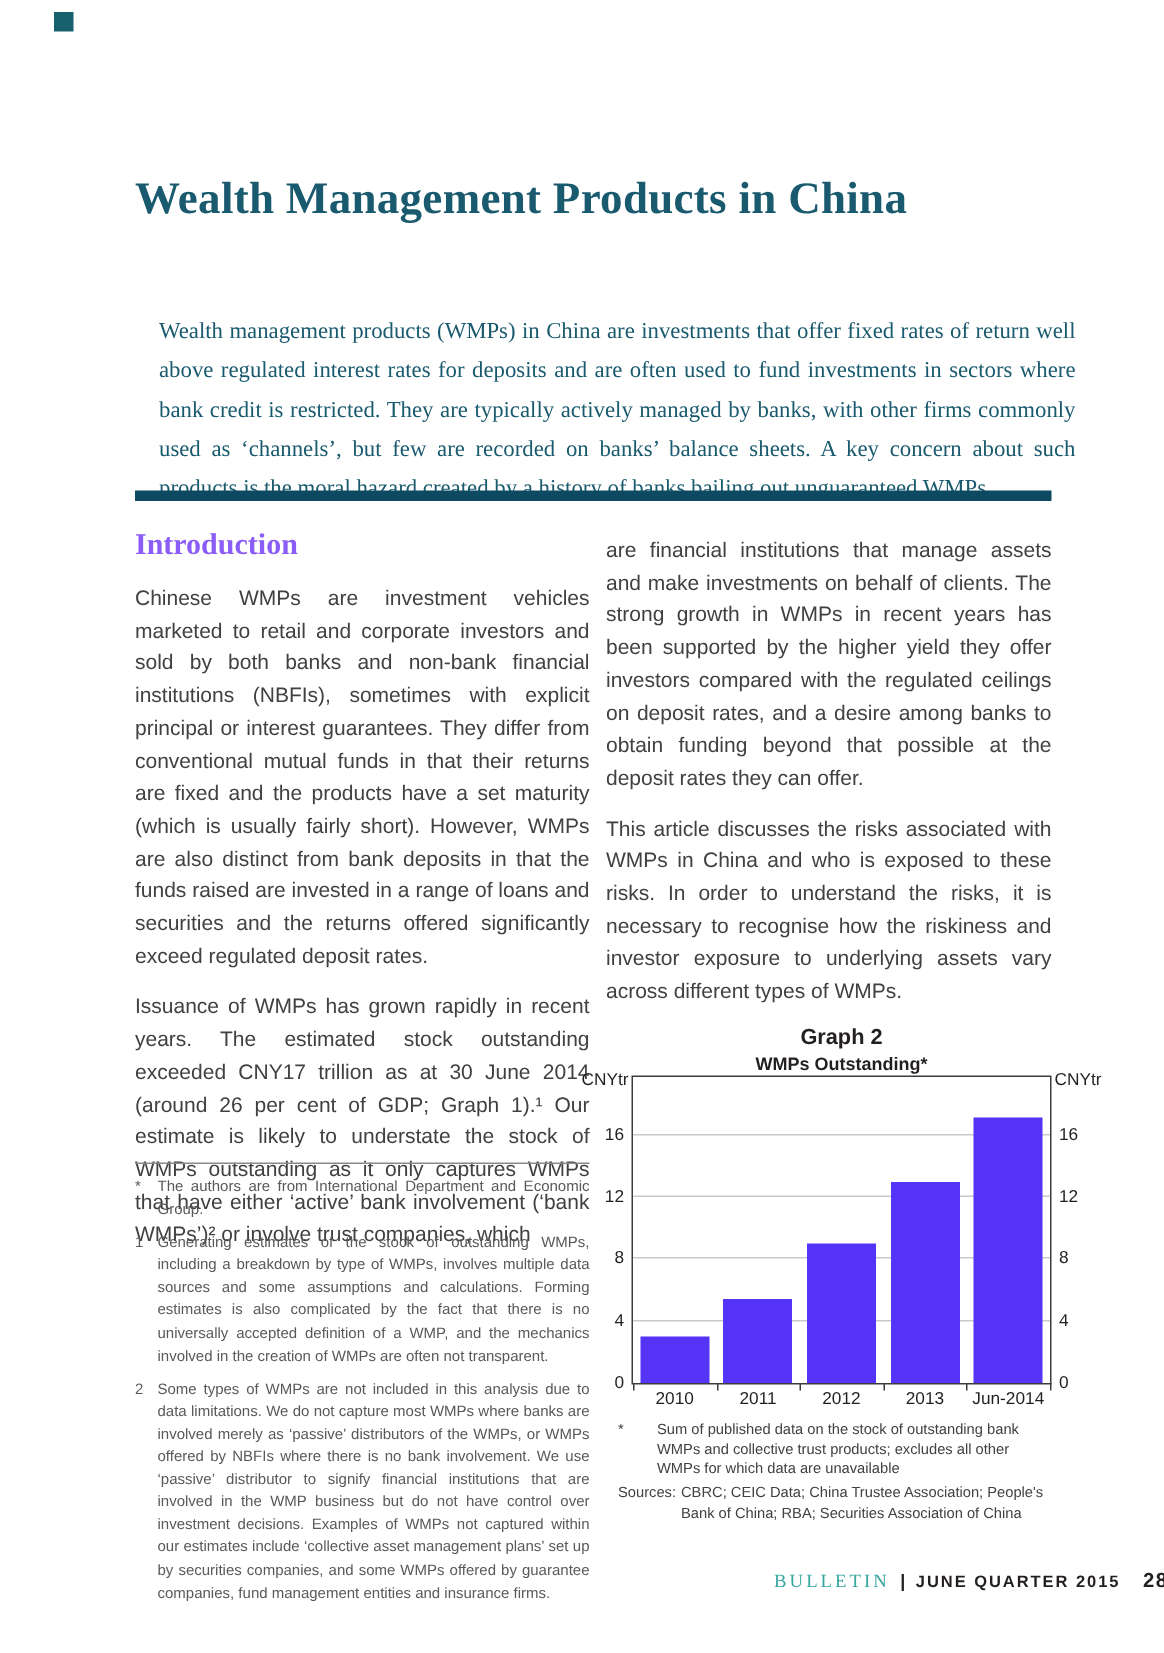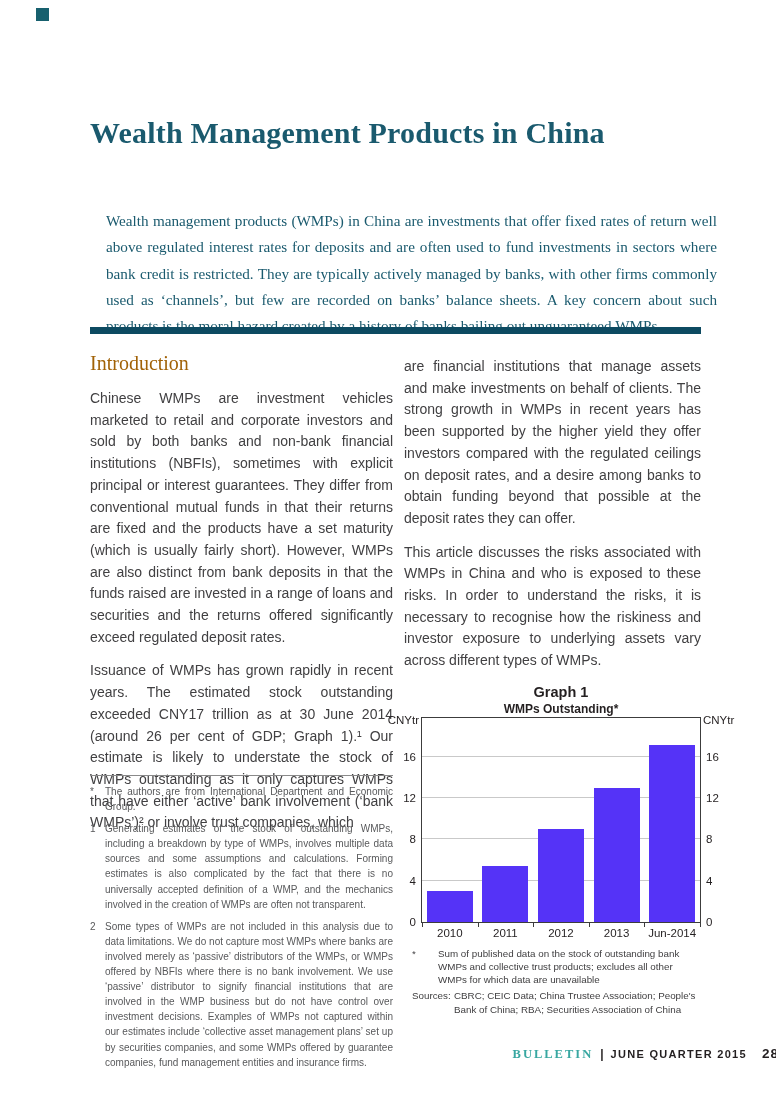--- a/index.html
+++ b/index.html
@@ -22,22 +22,22 @@
     position:absolute; left:90px; top:193px; width:611px;
     font-family:"Liberation Serif", serif; font-size:15.2px; line-height:26.2px;
     color:#1a5a6e; text-align:justify;margin-left:16px;
   }
   .divider-bar { position:absolute; left:90px; top:327px; width:611px; height:7px; background:#0d4a61; }
 
   .col-left  { position:absolute; left:90px;  top:352px; width:303px; }
   .col-right { position:absolute; left:404px; top:352px; width:297px; }
 
   .intro-heading {
-    font-family:"Liberation Serif", serif; font-size:20px; font-weight:normal;
-    color:#a16207; margin:0 0 13px 0;
+    font-family:"Liberation Serif", serif; font-size:20px; font-weight:bold;
+    color:#8b5cf6; margin:0 0 13px 0;
   }
   .body-par { font-size:14px; line-height:21.7px; text-align:justify; margin:0 0 12px 0; color:#414042; }
   .col-right .body-par:first-child { margin-top:4px; }
 
   .footnotes {
     position:absolute; left:90px; top:775px; width:303px;
     border-top:1px solid #8a8a8a; padding-top:8px;
     font-size:10px; line-height:15.1px; color:#58595b;
   }
   .fn-row { display:flex; margin-bottom:7px; text-align:justify; }
@@ -65,21 +65,21 @@
   .xb-tick { position:absolute; top:100%; width:1px; height:5px; background:#3c3c3c; }
   .xcat-label { position:absolute; top:calc(100% + 5px); font-size:11.5px; color:#231f20; text-align:center; }
 
   .graph-fn { margin:0 0 0 8px; width:288px; font-size:9.8px; line-height:13.2px; color:#414042; }
   .gfn-row { display:flex; margin-bottom:3px; }
   .gfn-marker { width:26px; flex-shrink:0; }
   .gfn-srclabel { width:42px; flex-shrink:0; }
   .gfn-text { flex:1; }
 
   .footer { position:absolute; right:45px; top:1046px; display:flex; align-items:baseline; white-space:nowrap; }
-  .footer-journal { font-family:"Liberation Serif", serif; font-size:12.5px; font-weight:bold; color:#38a7a1; letter-spacing:2px; }
+  .footer-journal { font-family:"Liberation Serif", serif; font-size:12.5px; font-weight:normal; color:#38a7a1; letter-spacing:2px; }
   .footer-sep { margin:0 7px; color:#231f20; font-size:12px; font-weight:bold; }
   .footer-issue { font-size:11px; font-weight:bold; color:#231f20; letter-spacing:1.3px; }
   .footer-page { font-size:13.5px; font-weight:bold; color:#231f20; margin-left:15px; letter-spacing:1px; }
 </style>
 </head>
 <body>
 
 <div class="page">
 
   <div class="corner-mark"></div>
@@ -96,21 +96,21 @@
     <p class="body-par">Chinese WMPs are investment vehicles marketed to retail and corporate investors and sold by both banks and non-bank financial institutions (NBFIs), sometimes with explicit principal or interest guarantees. They differ from conventional mutual funds in that their returns are fixed and the products have a set maturity (which is usually fairly short). However, WMPs are also distinct from bank deposits in that the funds raised are invested in a range of loans and securities and the returns offered significantly exceed regulated deposit rates.</p>
     <p class="body-par">Issuance of WMPs has grown rapidly in recent years. The estimated stock outstanding exceeded CNY17 trillion as at 30 June 2014 (around 26 per cent of GDP; Graph 1).¹ Our estimate is likely to understate the stock of WMPs outstanding as it only captures WMPs that have either ‘active’ bank involvement (‘bank WMPs’)² or involve trust companies, which</p>
   </div>
 
   <div class="col-right">
     <p class="body-par">are financial institutions that manage assets and make investments on behalf of clients. The strong growth in WMPs in recent years has been supported by the higher yield they offer investors compared with the regulated ceilings on deposit rates, and a desire among banks to obtain funding beyond that possible at the deposit rates they can offer.</p>
     <p class="body-par">This article discusses the risks associated with WMPs in China and who is exposed to these risks. In order to understand the risks, it is necessary to recognise how the riskiness and investor exposure to underlying assets vary across different types of WMPs.</p>
 
     <div class="graph">
       <div class="graph-titles">
-        <p class="g-title">Graph 1</p>
+        <p class="g-title">Graph 2</p>
         <p class="g-subtitle">WMPs Outstanding*</p>
       </div>
 
       <div class="chart-wrap" id="chart-plot">
         <span class="unit-label unit-left">CNYtr</span>
         <span class="unit-label unit-right">CNYtr</span>
       <div class="gridline" style="bottom: 20.202%;"></div>
           <div class="gridline" style="bottom: 40.404%;"></div>
           <div class="gridline" style="bottom: 60.6061%;"></div>
           <div class="gridline" style="bottom: 80.8081%;"></div>

